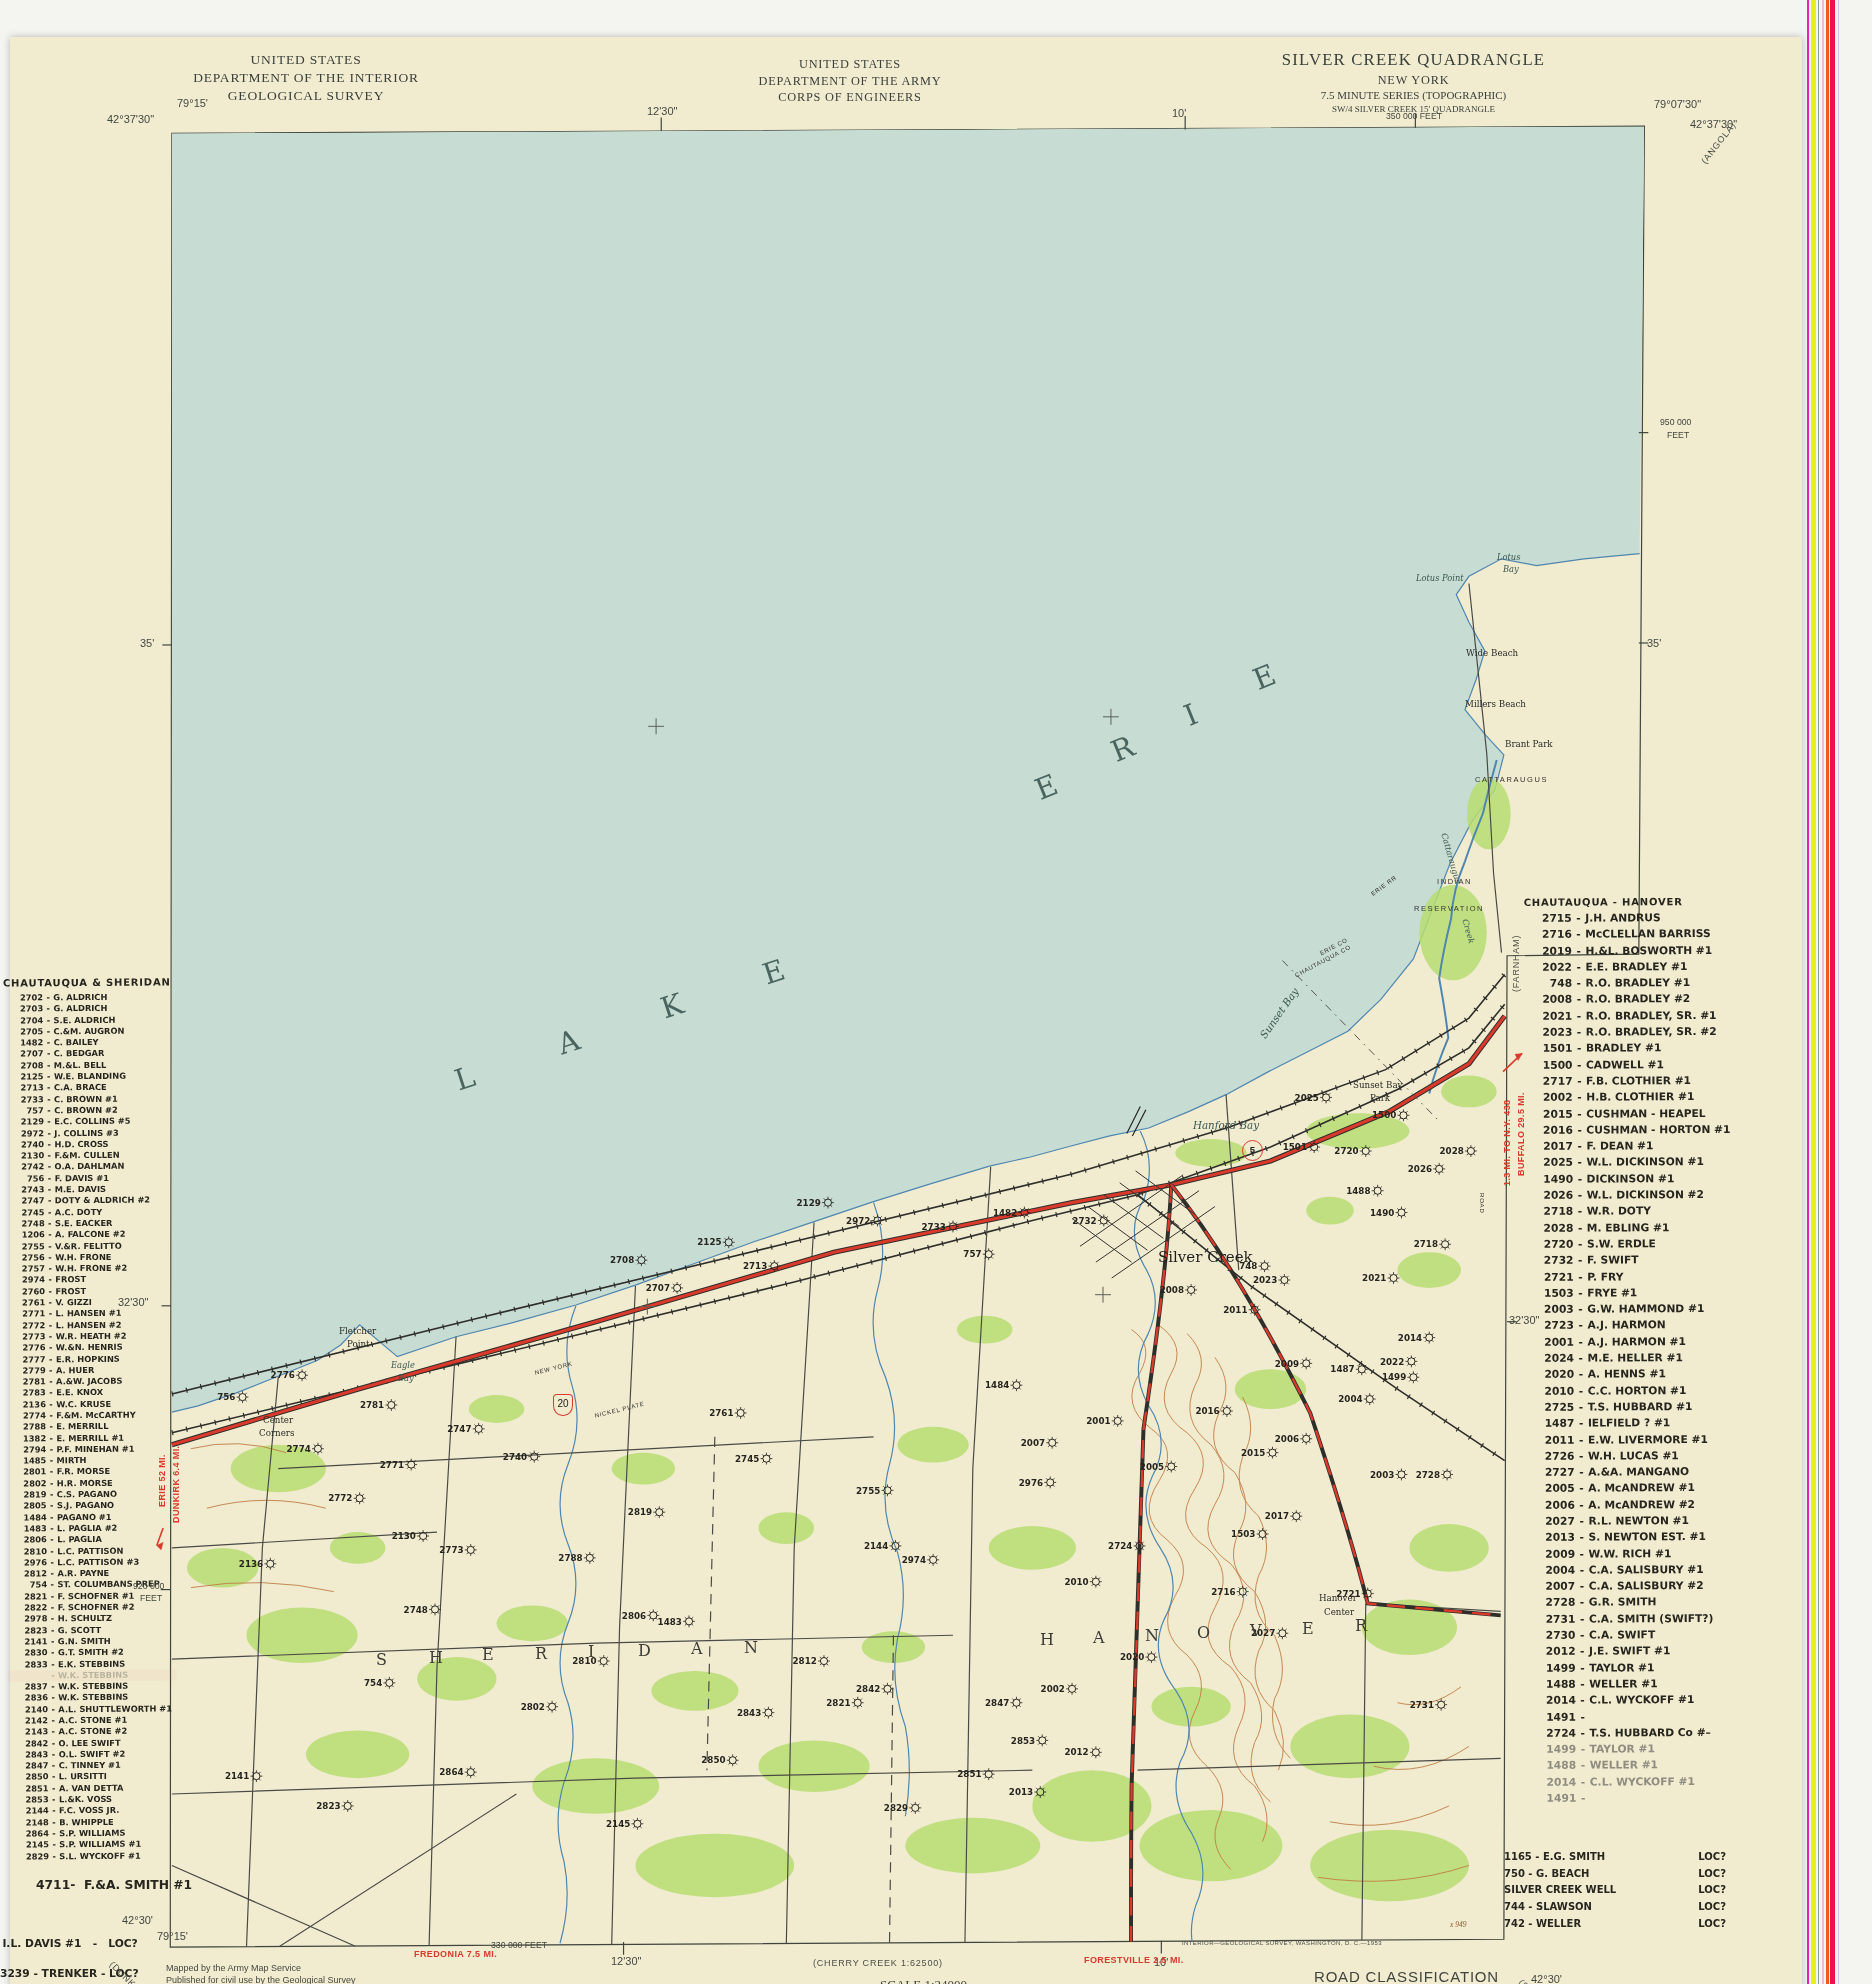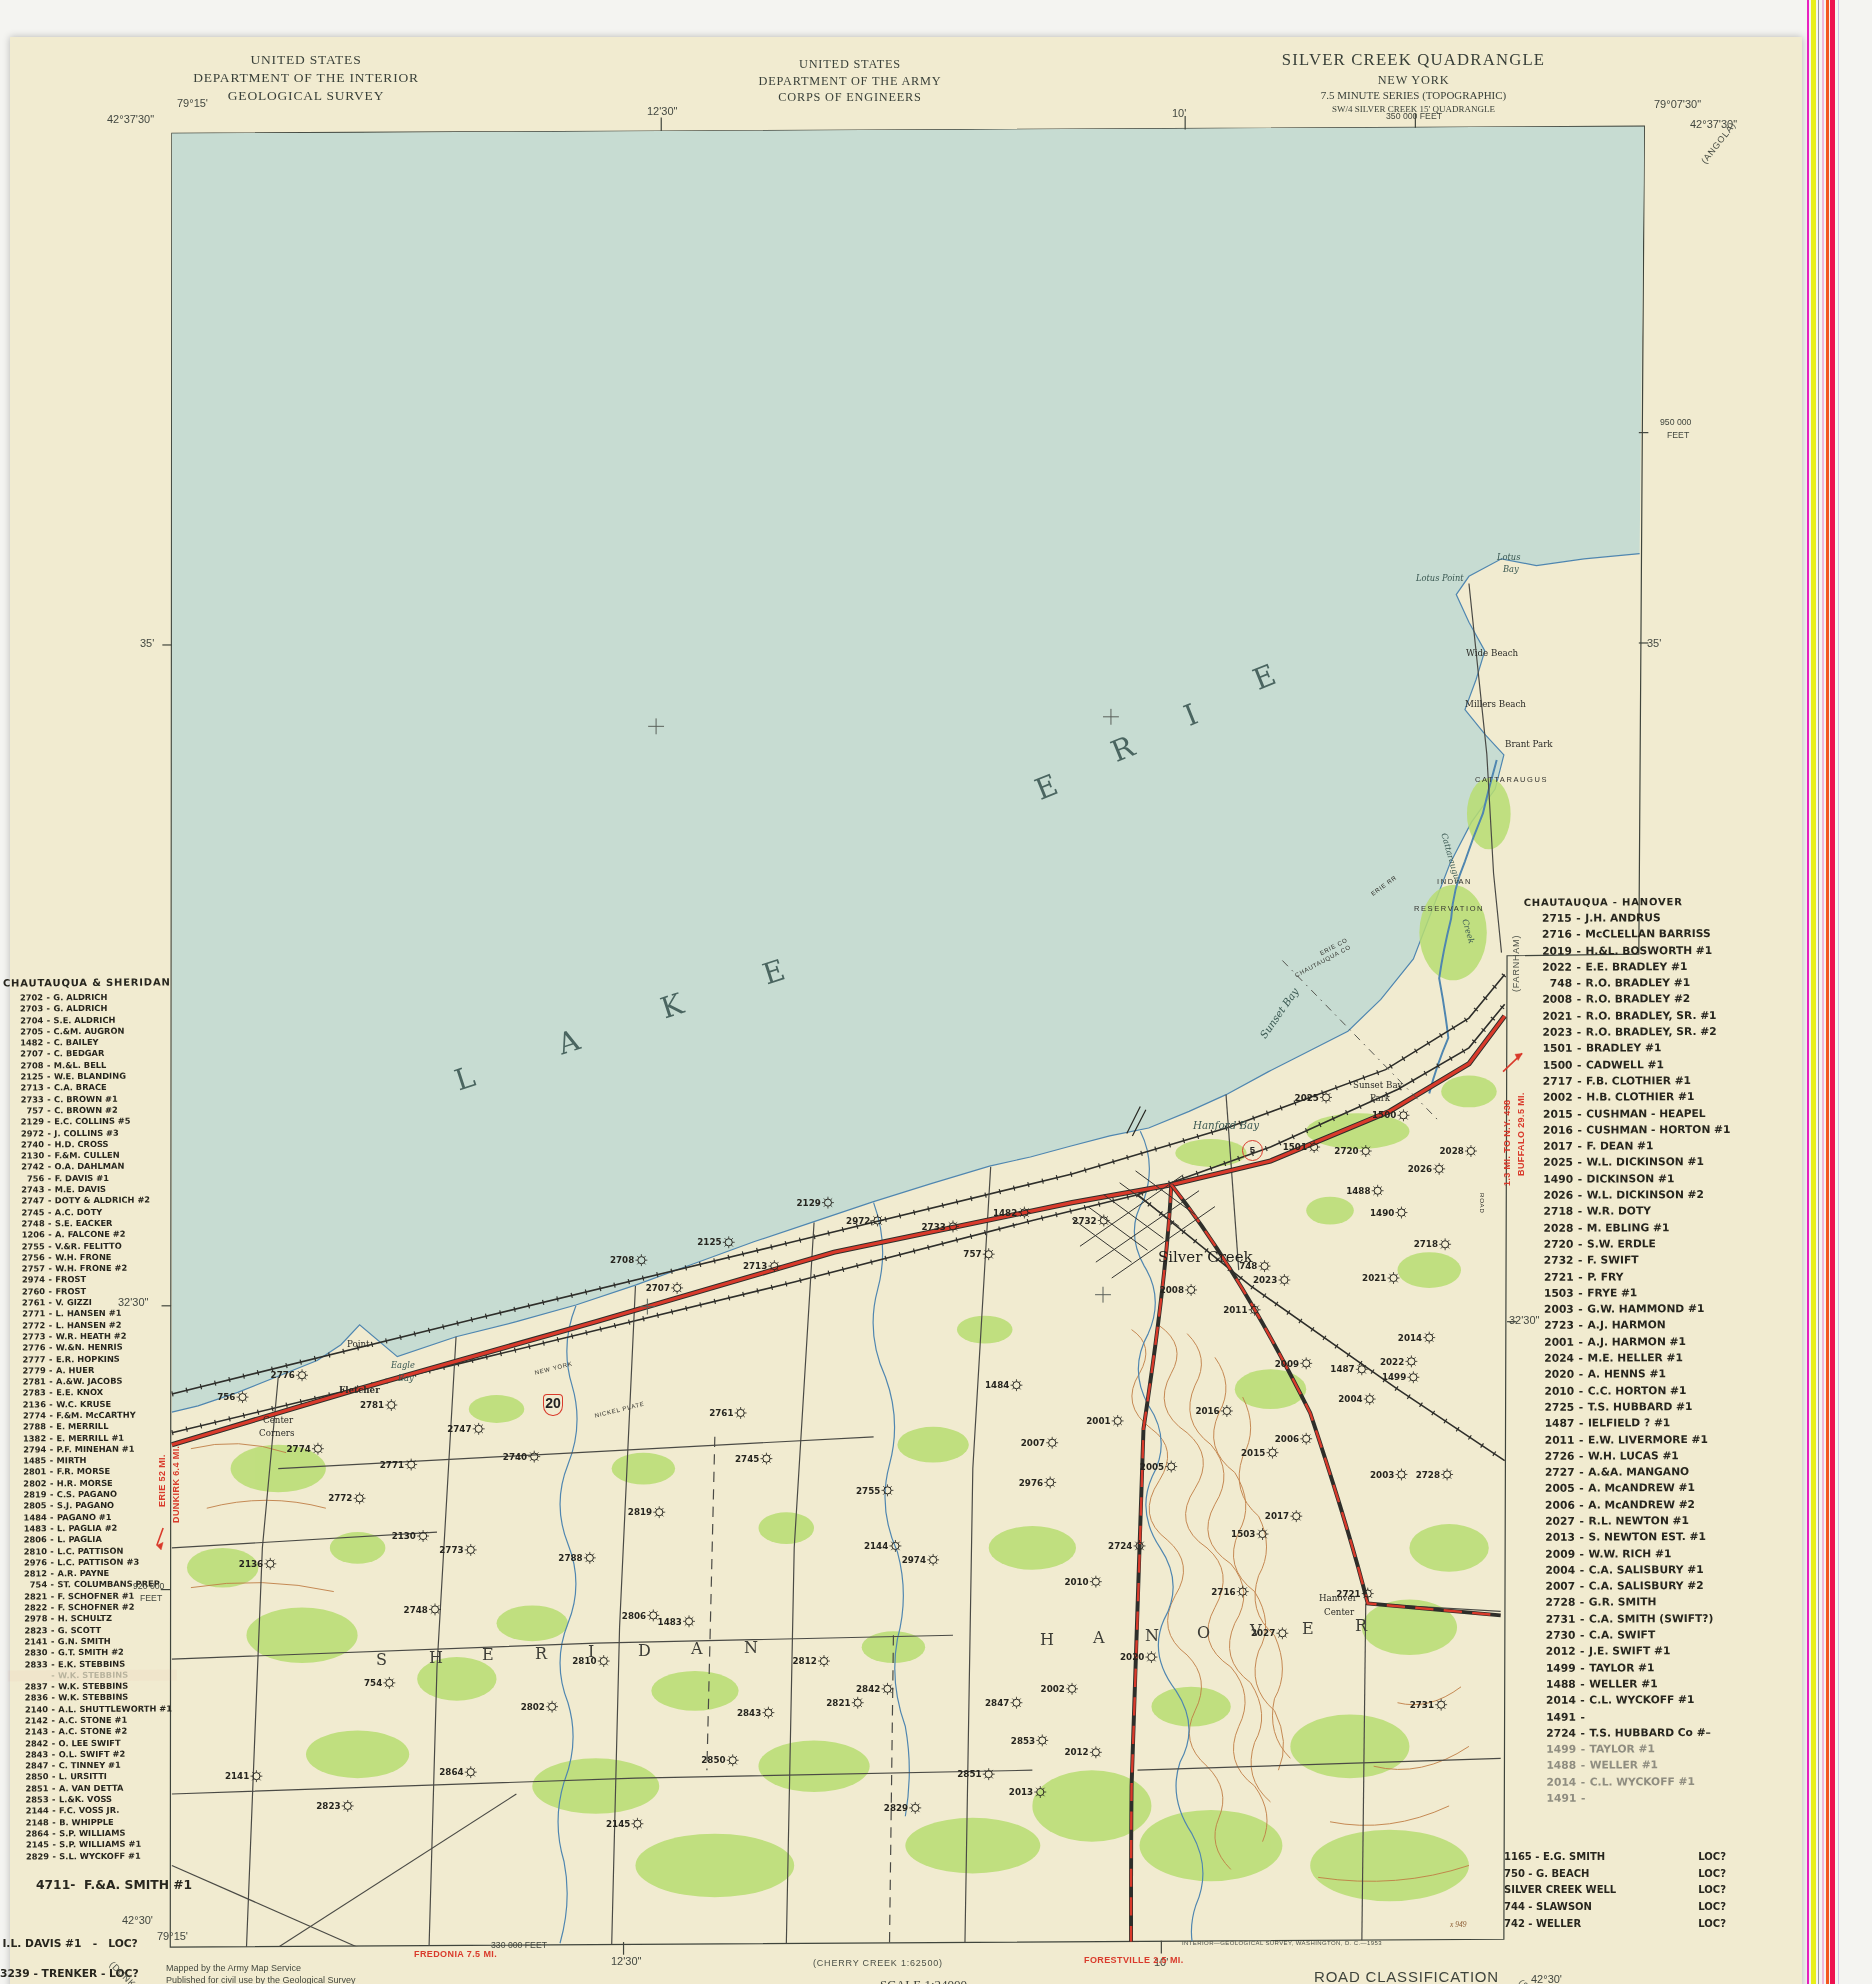--- a/index.html
+++ b/index.html
@@ -39,21 +39,21 @@
   #left-list .row{height:11.3px;font-size:8.3px;}
   #left-list .num{width:40px;text-align:right;}
   #left-list .dash{width:10.3px;text-align:center;}
   #right-list{position:absolute;left:1526px;top:896px;width:349px;transform:rotate(-0.3deg);}
   #right-list .row{height:16.3px;font-size:10.7px;}
   #right-list .num{width:48px;text-align:right;}
   #right-list .dash{width:13.5px;text-align:center;}
   .list-title{font-size:10px;letter-spacing:0.8px;margin-bottom:4px;}
   #loc-list{position:absolute;left:1504px;top:1851px;width:222px;}
   #loc-list .row{display:flex;justify-content:space-between;height:16.7px;font-size:10px;}
-  .shield{position:absolute;width:18px;height:20px;border:1.6px solid #d93a2b;border-radius:4px 4px 48% 48%;text-align:center;font-size:14px;font-weight:bold;color:#222;line-height:17.5px;background:transparent;}
+  .shield{position:absolute;width:18px;height:20px;border:1.6px solid #d93a2b;border-radius:4px 4px 48% 48%;text-align:center;font-size:10px;font-weight:normal;color:#222;line-height:17.5px;background:transparent;margin-left:10px;}
   .circmark{position:absolute;width:19px;height:19px;border:1.6px solid #d93a2b;border-radius:50%;text-align:center;font-size:9.5px;font-weight:bold;color:#222;line-height:17.5px;}
 </style>
 </head>
 <body>
 
 <div id="page">
 
   <div class="stripe" style="left:1807px;width:2px;background:#e821c1;"></div>
   <div class="stripe" style="left:1811px;width:4.8px;background:#e8ef1a;"></div>
   <div class="stripe" style="left:1818px;width:1.2px;background:#9a9aa2;"></div>
@@ -2089,21 +2089,21 @@
     <div class="lbl spread-sm" style="left: 1475px; top: 776px;">CATTARAUGUS</div>
     <div class="lbl spread-sm" style="left: 1437px; top: 878px;">INDIAN</div>
     <div class="lbl spread-sm" style="left: 1414px; top: 905px;">RESERVATION</div>
     <div class="lbl water-name" style="left: 1258px; top: 1034px; transform: rotate(-55deg);">Sunset Bay</div>
     <div class="lbl place-sm" style="left: 1353px; top: 1081px;">Sunset Bay</div>
     <div class="lbl place-sm" style="left: 1370px; top: 1094px;">Park</div>
     <div class="lbl water-name" style="left: 1193px; top: 1120px;">Hanford Bay</div>
     <div class="lbl town" style="left: 1158px; top: 1250px;">Silver Creek</div>
     <div class="lbl place-sm" style="left: 1319px; top: 1594px;">Hanover</div>
     <div class="lbl place-sm" style="left: 1324px; top: 1608px;">Center</div>
-    <div class="lbl place-sm" style="left: 339px; top: 1386px; font-weight: bold;">Fletcher</div>
+    <div class="lbl place-sm" style="left: 339px; top: 1327px;">Fletcher</div>
     <div class="lbl place-sm" style="left: 347px; top: 1340px;">Point</div>
     <div class="lbl water-name-sm" style="left: 391px; top: 1361px;">Eagle</div>
     <div class="lbl water-name-sm" style="left: 398px; top: 1374px;">Bay</div>
     <div class="lbl place-sm" style="left: 263px; top: 1416px;">Center</div>
     <div class="lbl place-sm" style="left: 259px; top: 1429px;">Corners</div>
     <div class="lbl spread" style="left: 376px; top: 1652px;">S</div>
     <div class="lbl spread" style="left: 429px; top: 1650px;">H</div>
     <div class="lbl spread" style="left: 482px; top: 1647px;">E</div>
     <div class="lbl spread" style="left: 535px; top: 1646px;">R</div>
     <div class="lbl spread" style="left: 588px; top: 1644px;">I</div>

